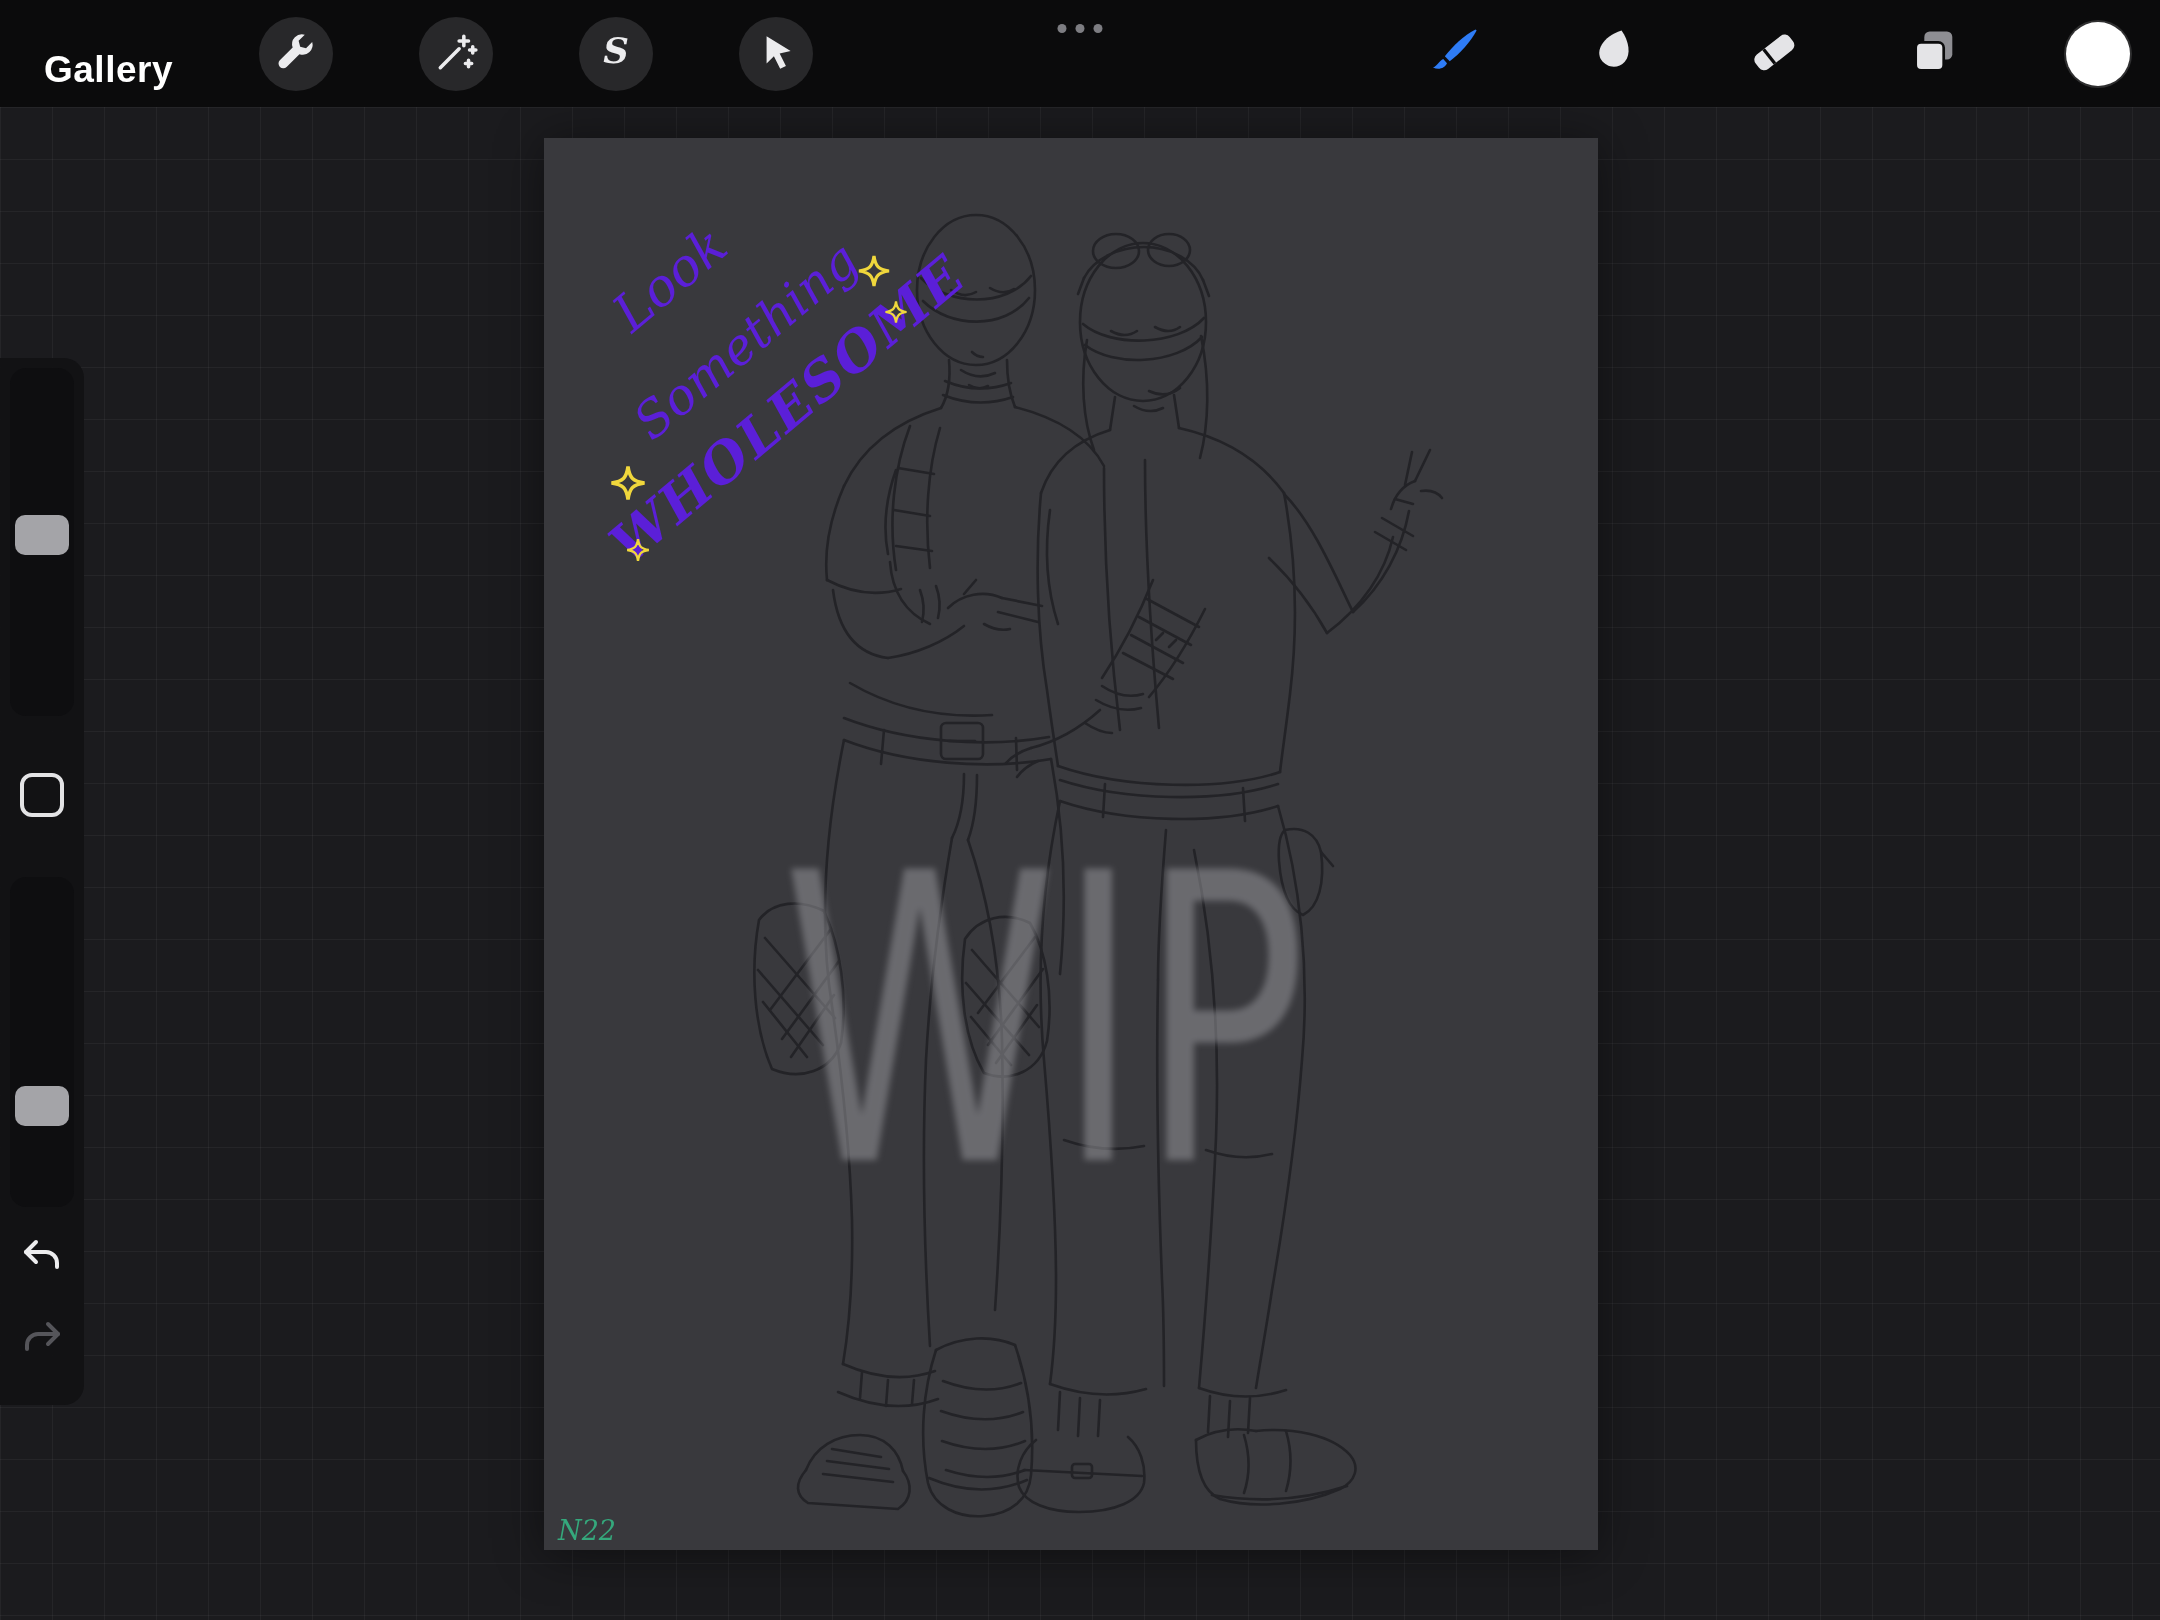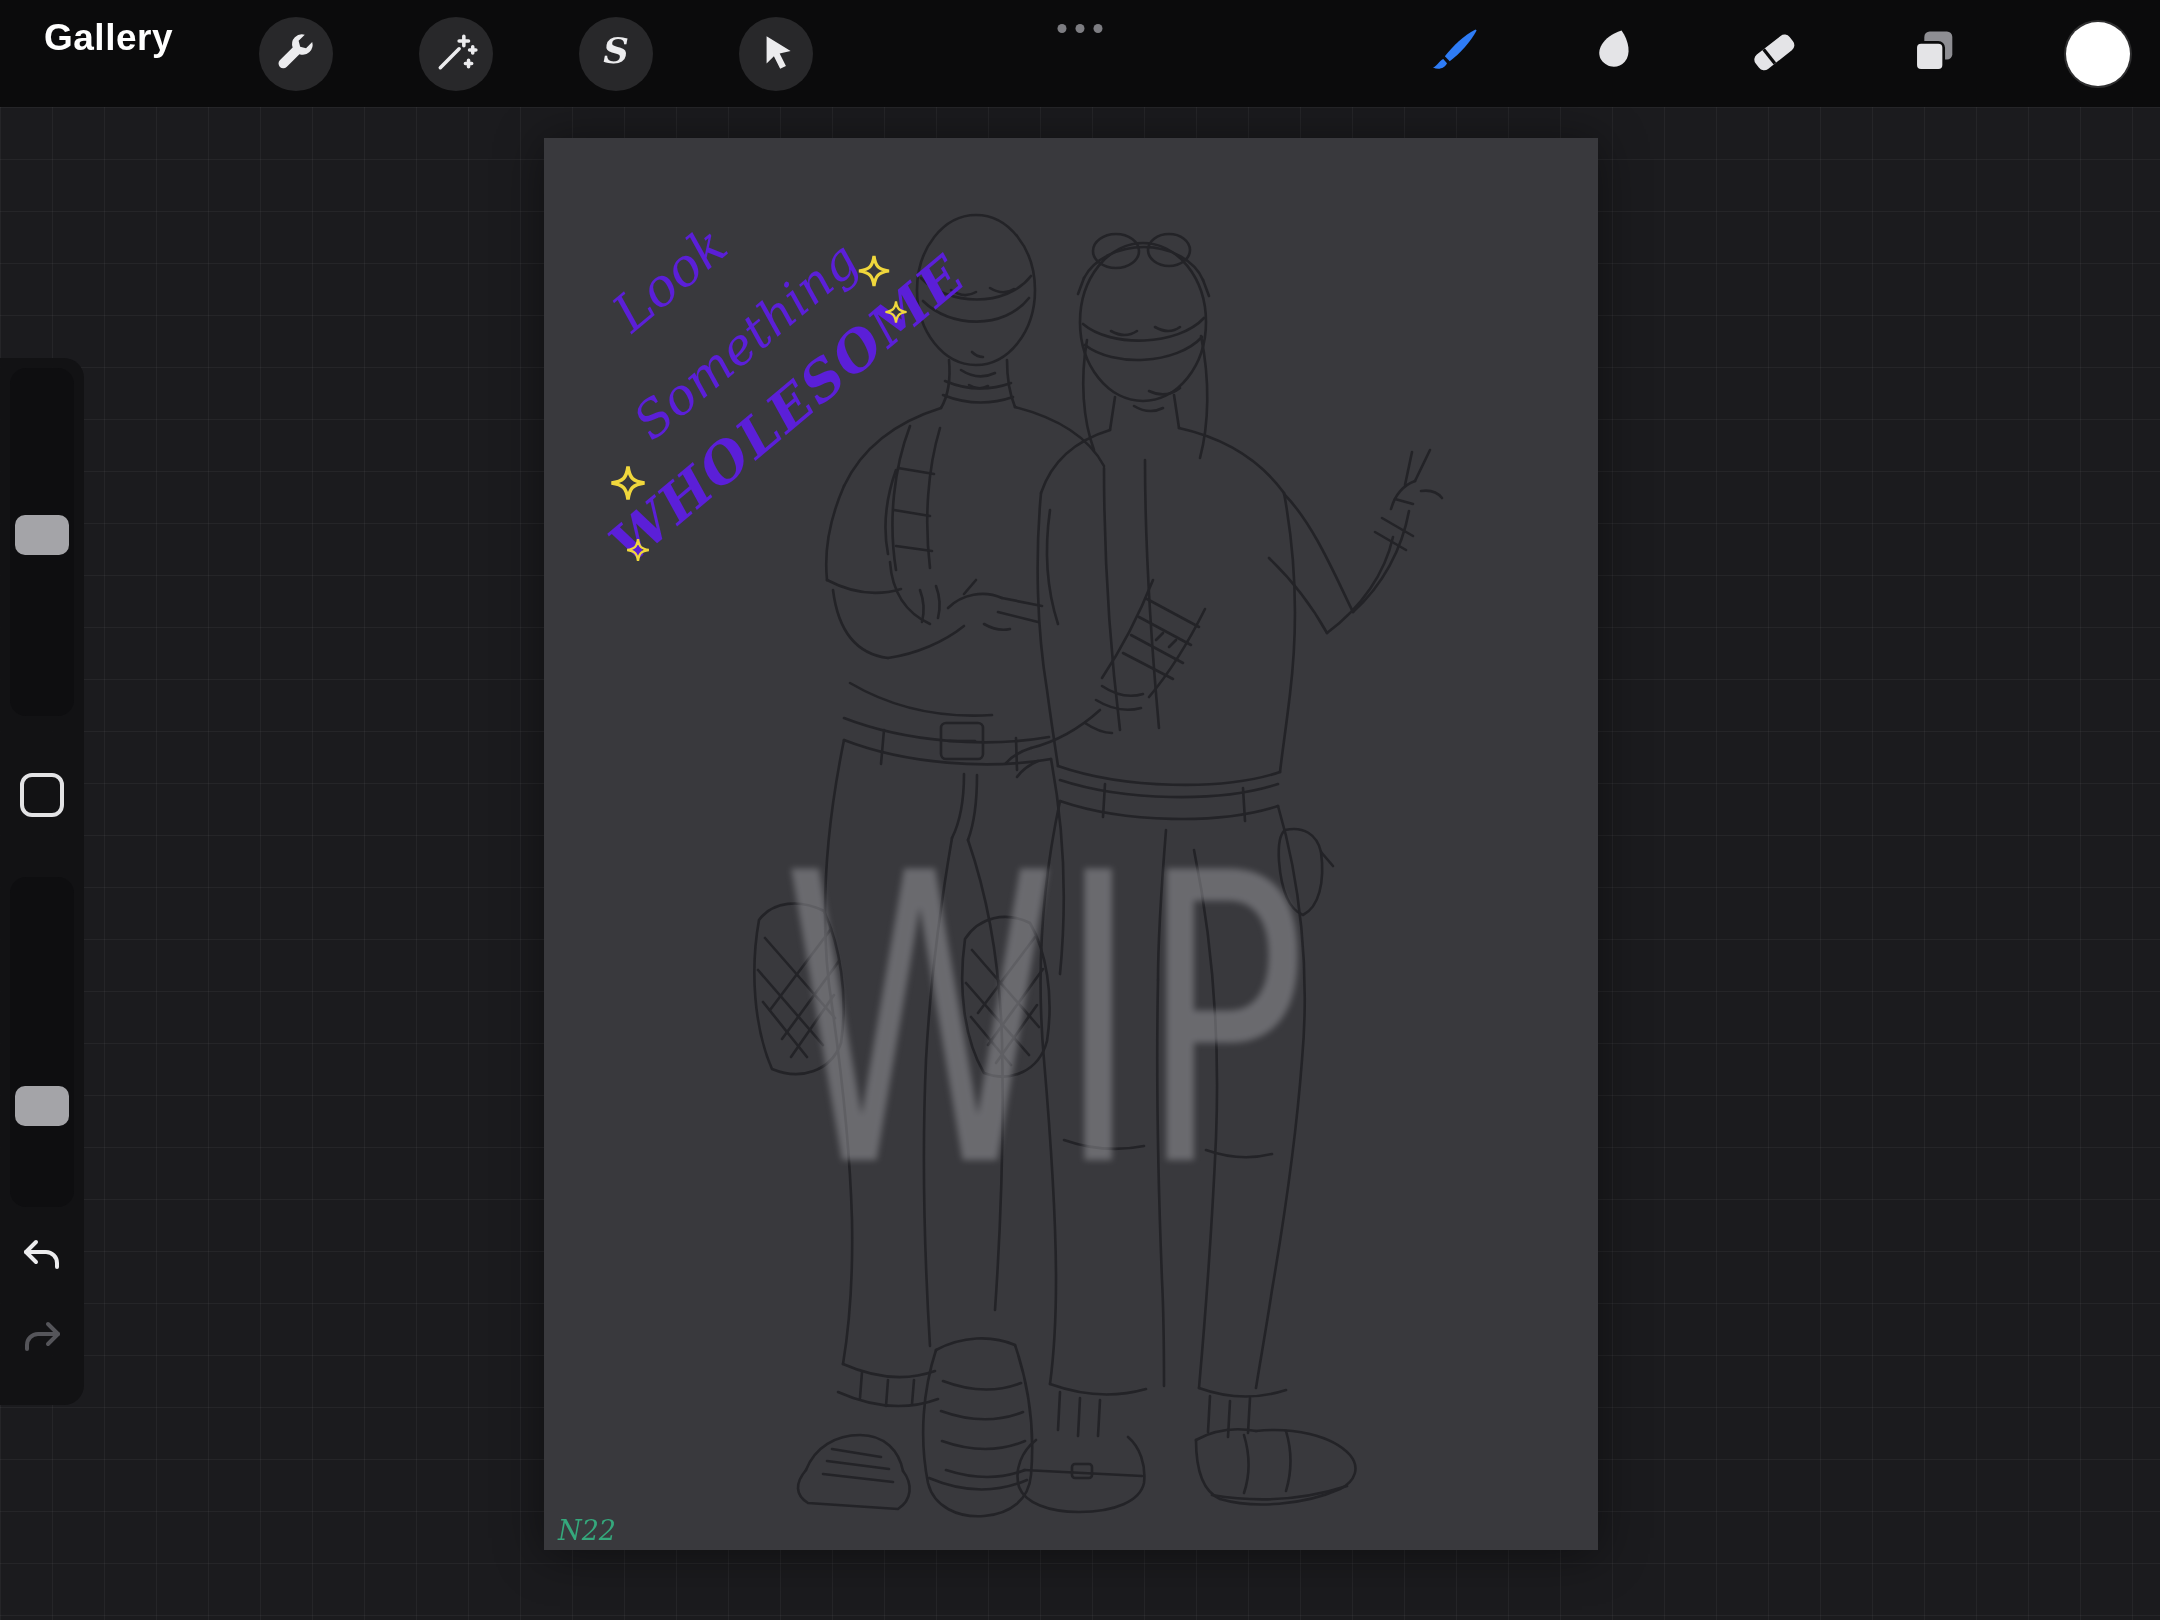--- a/index.html
+++ b/index.html
@@ -6,21 +6,21 @@
   body{
     width:2160px;height:1620px;overflow:hidden;position:relative;
     background:#1c1c1f;font-family:"Liberation Sans",sans-serif;
     -webkit-font-smoothing:antialiased;
   }
   
   .topbar{
     position:absolute;top:0;left:0;width:2160px;height:107px;
     background:#0b0b0c;display:flex;align-items:center;z-index:10;
   }
-  .tb-left{display:flex;align-items:flex-start;gap:86px;}
+  .tb-left{display:flex;align-items:flex-end;gap:86px;}
   .gallery{color:#ffffff;font-size:37px;font-weight:700;margin-left:44px;letter-spacing:.5px;cursor:default;}
   .tool-circle{
     width:74px;height:74px;border-radius:50%;background:#28282a;border:none;
     display:flex;align-items:center;justify-content:center;padding:0;
   }
   .tb-center{position:absolute;left:50%;top:18px;transform:translateX(-50%);}
   .dots{display:flex;gap:9px;background:none;border:none;padding:6px;}
   .dot{width:9px;height:9px;border-radius:50%;background:#7d7d82;}
   .tb-right{margin-left:auto;display:flex;align-items:center;gap:104px;padding-right:30px;}
   .tb-right .flat{background:none;border:none;padding:0;display:flex;align-items:center;justify-content:center;}

